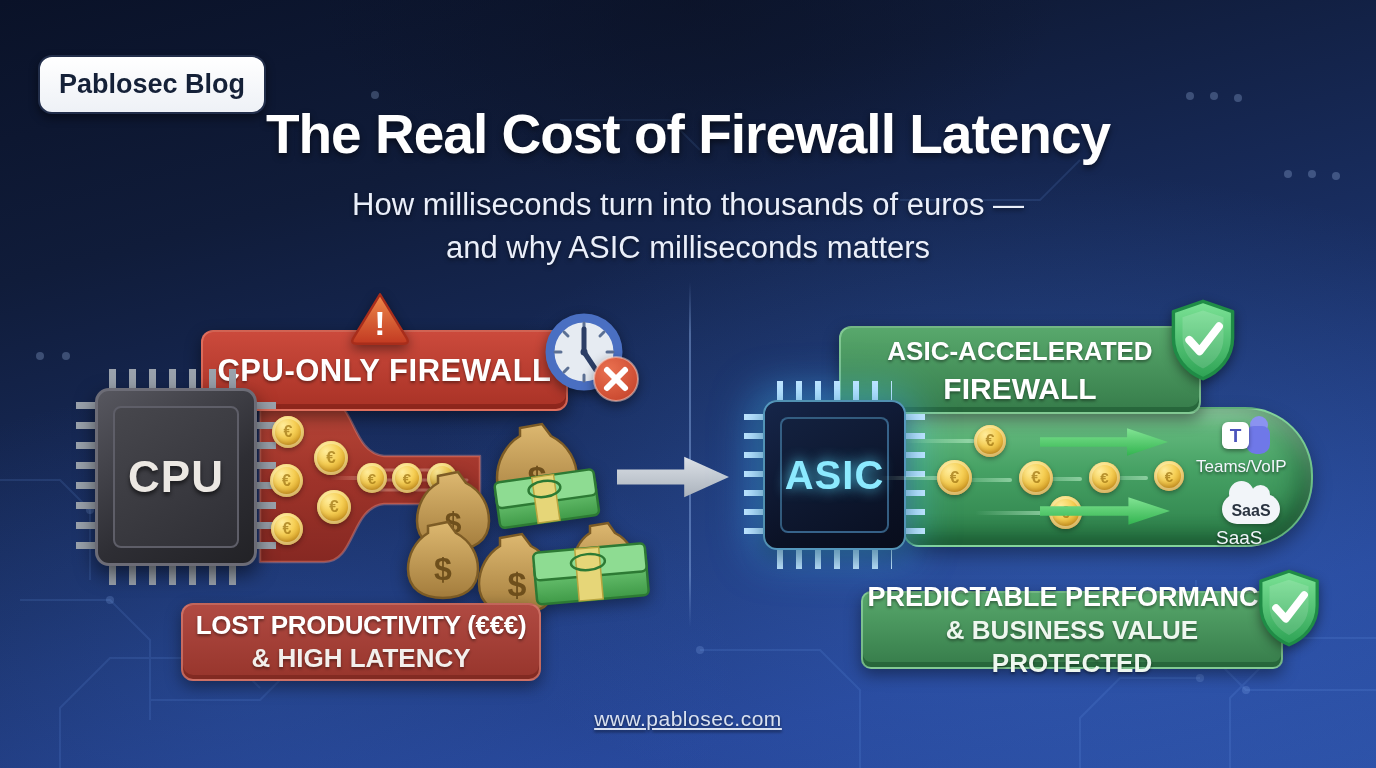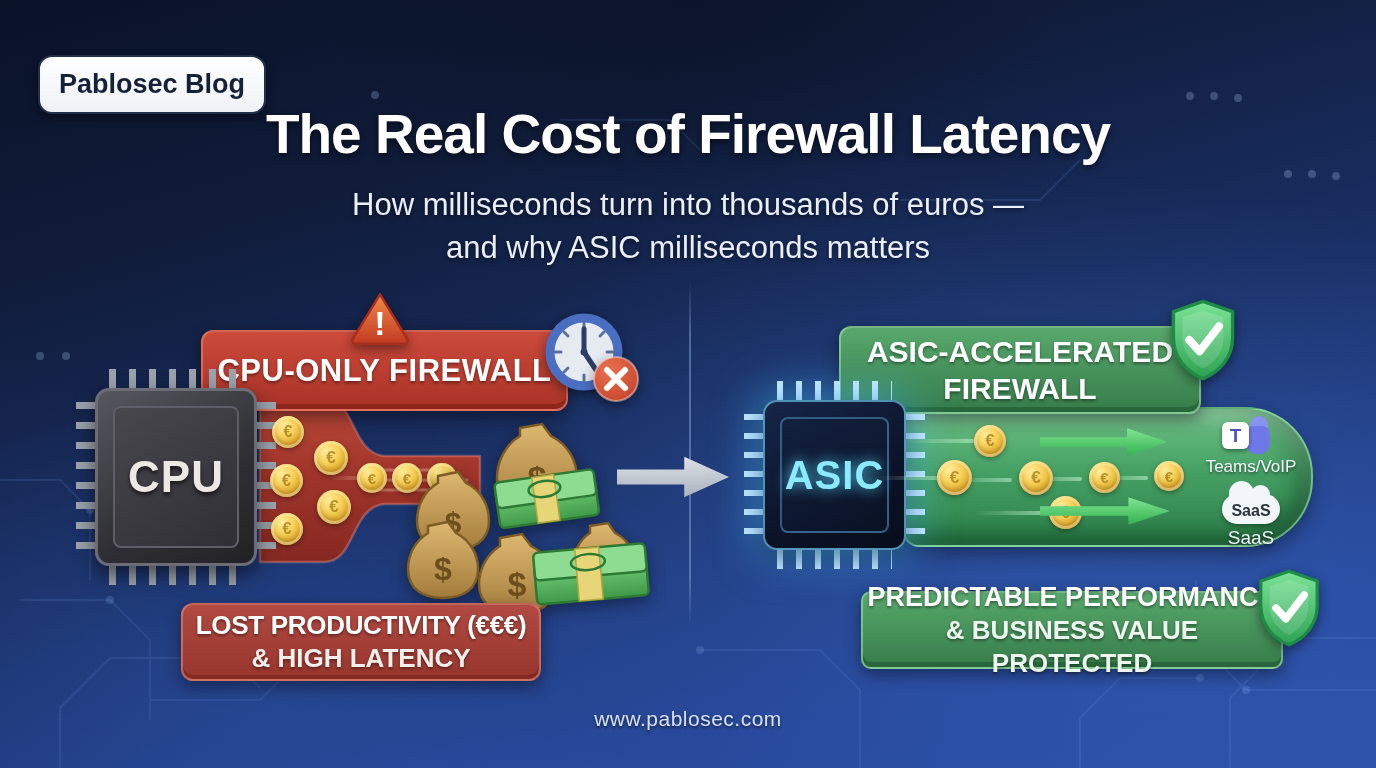--- a/index.html
+++ b/index.html
@@ -66,28 +66,28 @@
     background:linear-gradient(180deg,#6fc287 0%,#46a164 45%,#2c7f49 100%);
     border:2px solid rgba(160,235,180,0.45);
     box-shadow:inset -16px 0 26px rgba(10,50,28,0.35),inset 0 10px 16px rgba(255,255,255,0.28),inset 0 -12px 18px rgba(10,50,25,0.32),0 8px 18px rgba(0,0,0,0.35);}
   .shield{position:absolute;filter:drop-shadow(0 4px 6px rgba(0,0,0,0.45));}
   .teams{position:absolute;left:1222px;top:416px;width:48px;height:42px;}
   .tm-b1{position:absolute;right:2px;top:0;width:18px;height:18px;border-radius:50%;background:#8b93f0;}
   .tm-b2{position:absolute;right:0;top:10px;width:24px;height:28px;border-radius:8px 8px 10px 10px;background:#6f78e8;}
   .tm-sq{position:absolute;left:0;top:6px;width:27px;height:27px;border-radius:6px;background:#fff;
     display:flex;align-items:center;justify-content:center;box-shadow:0 2px 4px rgba(0,0,0,0.4);}
   .tm-sq b{font-size:19px;color:#4b53bc;}
-  .icon-label{position:absolute;text-align:center;color:#f2f6fc;text-shadow:0 2px 3px rgba(0,0,0,0.5);}
+  .icon-label{position:absolute;text-align:left;color:#f2f6fc;text-shadow:0 2px 3px rgba(0,0,0,0.5);}
   .cloud{position:absolute;left:1222px;top:494px;width:58px;height:30px;border-radius:16px;background:#f2f5f9;
     box-shadow:0 2px 5px rgba(0,0,0,0.35);display:flex;align-items:flex-end;justify-content:center;}
   .cloud::before{content:"";position:absolute;left:7px;top:-13px;width:25px;height:25px;border-radius:50%;background:#f2f5f9;}
   .cloud::after{content:"";position:absolute;left:29px;top:-9px;width:19px;height:19px;border-radius:50%;background:#f2f5f9;}
   .cloud span{position:relative;z-index:1;font-size:16px;font-weight:700;color:#2a3340;padding-bottom:4px;}
   .footer-url{position:absolute;left:0;top:707px;width:100%;text-align:center;font-size:21px;color:#d9e1f0;
-    letter-spacing:0.5px;text-shadow:0 2px 3px rgba(0,0,0,0.5);}
+    letter-spacing:0.5px;text-shadow:0 2px 3px rgba(0,0,0,0.5);text-decoration:underline;}
 </style>
 </head>
 <body>
 
 <div class="stage">
   <svg class="circuit" width="1376" height="768" viewBox="0 0 1376 768">
     <g stroke="#7fb0ff" stroke-width="2" fill="none" opacity="0.13">
       <path d="M20 600 h90 l40 40 v80"></path>
         <path d="M60 768 v-60 l50 -50 h120 l30 30"></path>
       <path d="M150 700 h110 l40 -40"></path>
@@ -278,21 +278,21 @@
   <div class="banner banner-red2" style="left:181px;top:591px;width:356px;height:74px;flex-direction:column;line-height:33px;">
     <span class="banner-title" style="font-size:26px;letter-spacing:-0.3px;">LOST PRODUCTIVITY (€€€)</span>
     <span class="banner-sub" style="font-size:26px;">&amp; HIGH LATENCY</span>
   </div>
 
   <div class="arrow-gray"></div>
 
   <div class="pipe"></div>
 
   <div class="banner banner-green" style="left:839px;top:326px;width:358px;height:84px;flex-direction:column;line-height:37px;">
-    <span class="banner-title" style="font-size:30px;">ASIC-ACCELERATED</span>
+    <span class="banner-title" style="font-size:26px;">ASIC-ACCELERATED</span>
     <span class="banner-title" style="font-size:30px;">FIREWALL</span>
   </div>
 
   <svg class="shield" style="left:1166px;top:299px;" width="74" height="82" viewBox="0 0 64 72">
     <defs>
         <linearGradient id="sg1" x1="0" y1="0" x2="0" y2="1">
       <stop offset="0" stop-color="#7ce396"></stop>
           <stop offset="1" stop-color="#2da254"></stop>
         </linearGradient>
       </defs>

